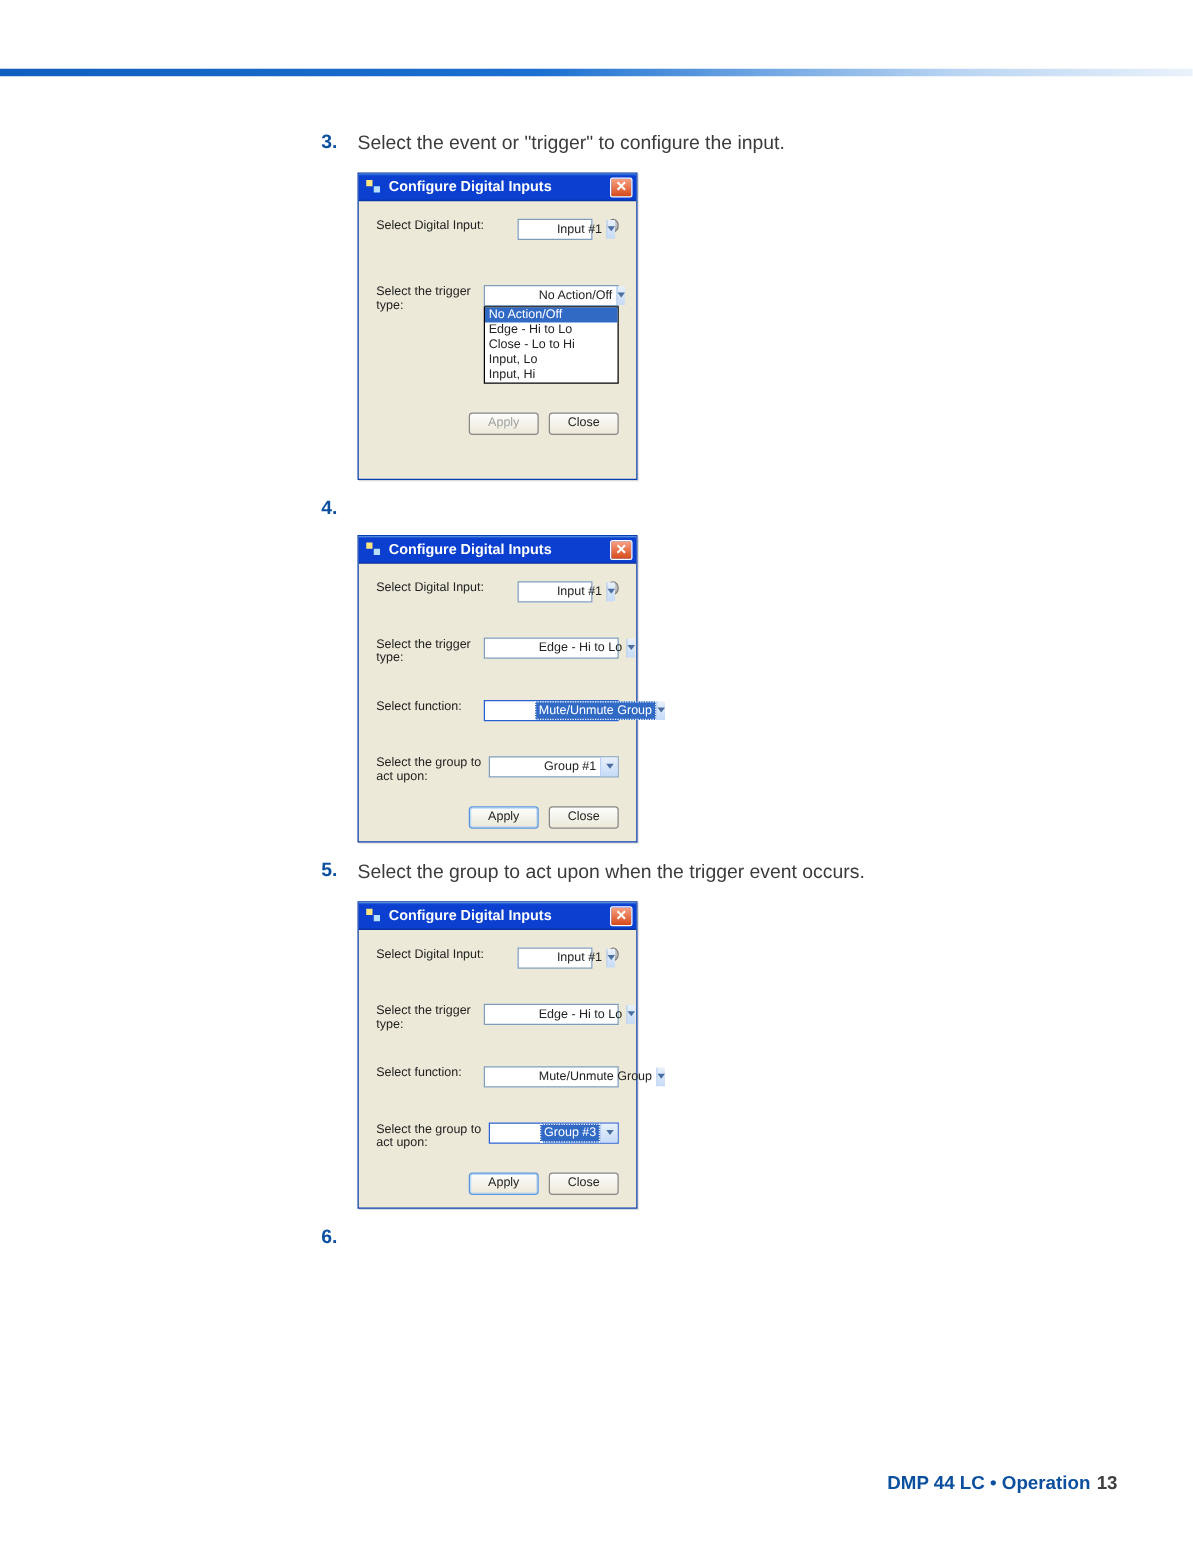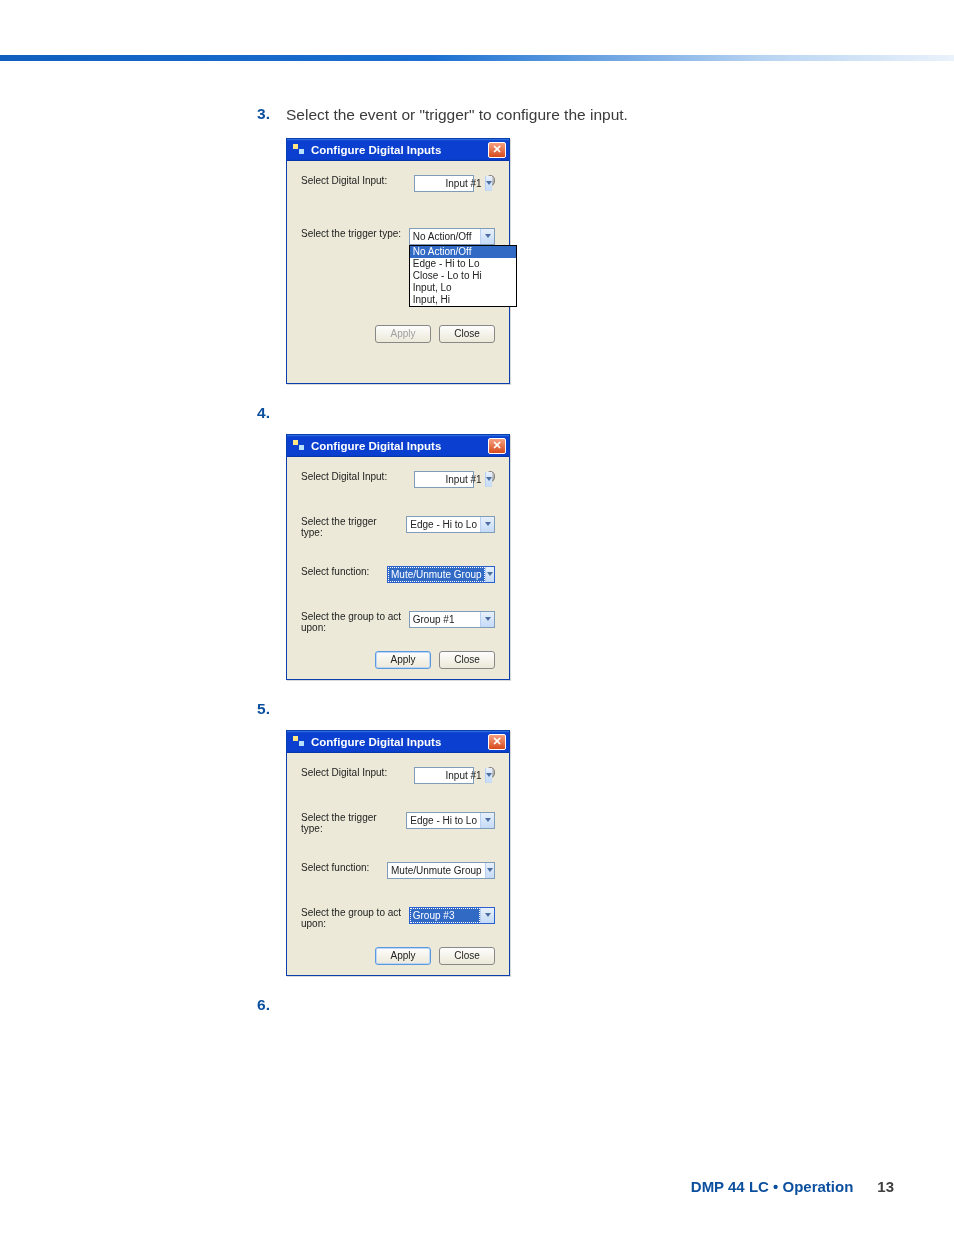--- a/index.html
+++ b/index.html
@@ -40,21 +40,21 @@
     text-align: right;
     font-size: 15.5px;
   }
   .step-text { line-height: 1.35; }
   .step-text .bold-mono { font-family: Consolas, "Courier New", monospace; font-weight: 700; }
   
   .dialog {
     width: 224px;
     border: 1px solid #0a3fb0;
     margin-left: 34px;
-    margin-bottom: 20px;
+    margin-bottom: 8px;
     box-shadow: 1px 1px 0 rgba(0,0,0,0.15);
     background: #ece9d8;
   }
   .titlebar {
     height: 22px;
     background: linear-gradient(to bottom, #3a7de0 0%, #0a3fd0 8%, #0a3fd0 50%, #0a3fd0 92%, #063099 100%);
     display: flex;
     align-items: center;
     justify-content: space-between;
     padding: 0 3px 0 6px;
@@ -135,21 +135,21 @@
     border-left: 1px solid #b6cff2;
     display: flex; align-items: center; justify-content: center;
   }
   .dd-arrow::after {
     content: "";
     border-left: 3px solid transparent;
     border-right: 3px solid transparent;
     border-top: 4px solid #4a6fa0;
   }
   .w-s { width: 60px; padding-left: 28px; }
-  .w-m { width: 108px; }
+  .w-m { width: 108px; padding-left: 40px; }
   .status-dot {
     width: 11px; height: 11px;
     border-radius: 50%;
     background: radial-gradient(circle at 35% 30%, #e8e8e8, #9a9a9a);
     border: 1px solid #7a7a7a;
     margin-left: 6px;
   }
   .dd-list {
     position: absolute;
     top: 16px; left: -1px;
@@ -190,21 +190,21 @@
     box-shadow: inset 0 0 0 1px #bcd6f6;
   }
   .footer {
     position: absolute;
     bottom: 40px;
     right: 60px;
     font-size: 15px;
     font-weight: 700;
     color: #0b4f9e;
     display: flex;
-    gap: 24px;
+    gap: 5px;
     align-items: flex-start;
   }
   .footer .page-num { color: #404040; }
 </style>
 </head>
 <body>
 
 <div class="topbar"></div>
 
 <div class="content">
@@ -299,20 +299,21 @@
           <div class="btn primary-outline">Apply</div>
           <div class="btn">Close</div>
         </div>
       </div>
     </div>
   </div>
 
   <div class="step">
     <div class="step-line">
       <span class="step-num">5.</span>
+      <span class="step-text">Select the group to act upon when the trigger event occurs.</span>
     </div>
     <div class="dialog">
       <div class="titlebar">
         <div class="titlebar-left">
           <span class="title-icon"></span>
           <span class="title-text">Configure Digital Inputs</span>
         </div>
         <div class="close-btn">✕</div>
       </div>
       <div class="dialog-body">

